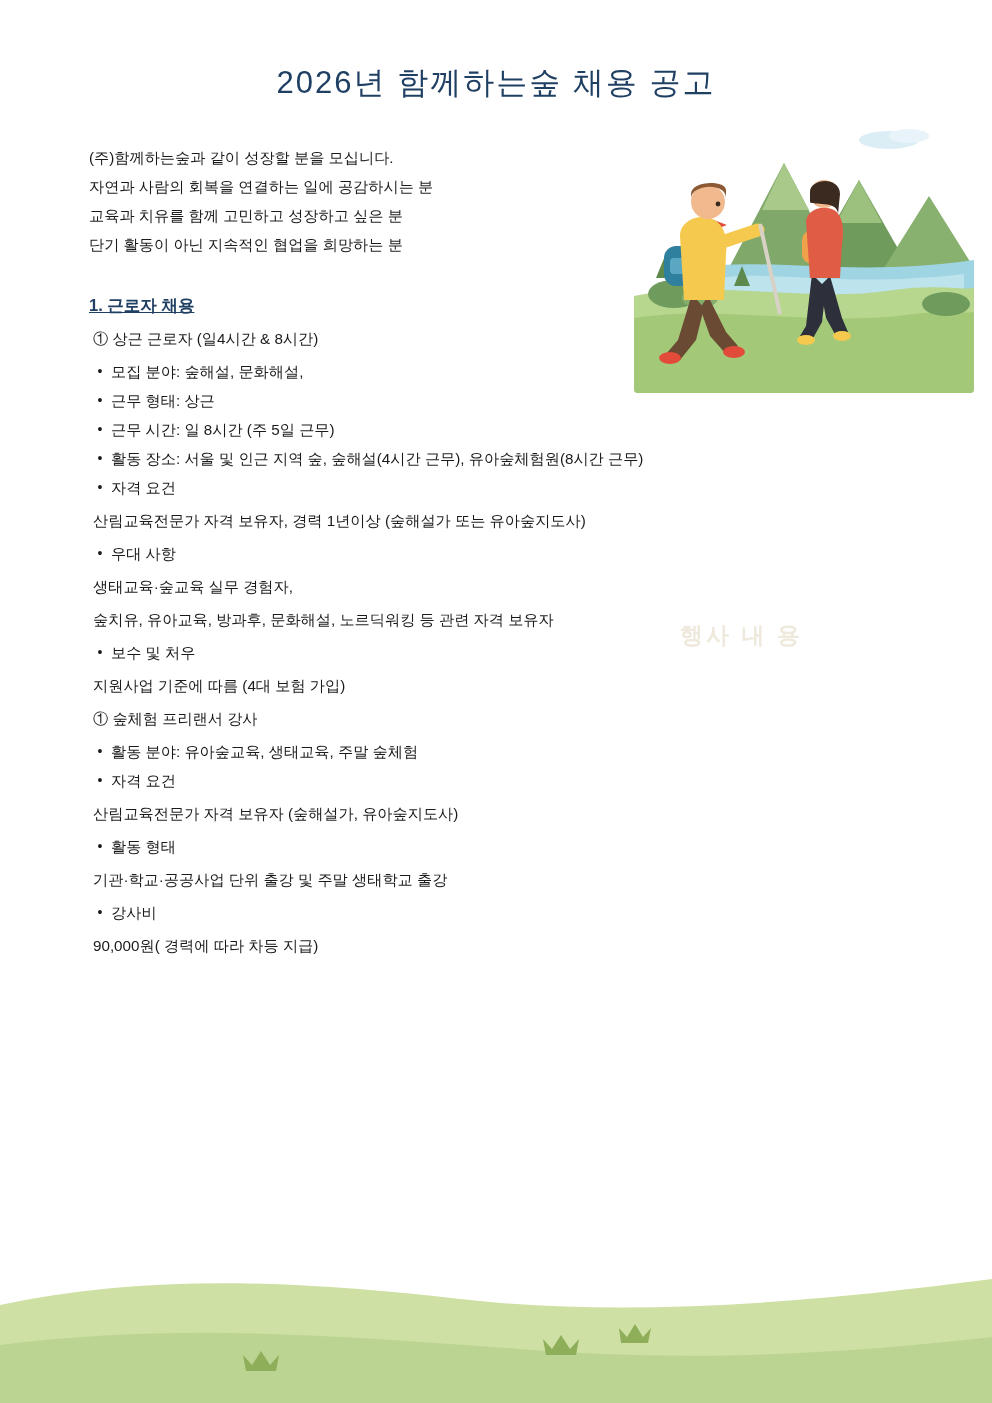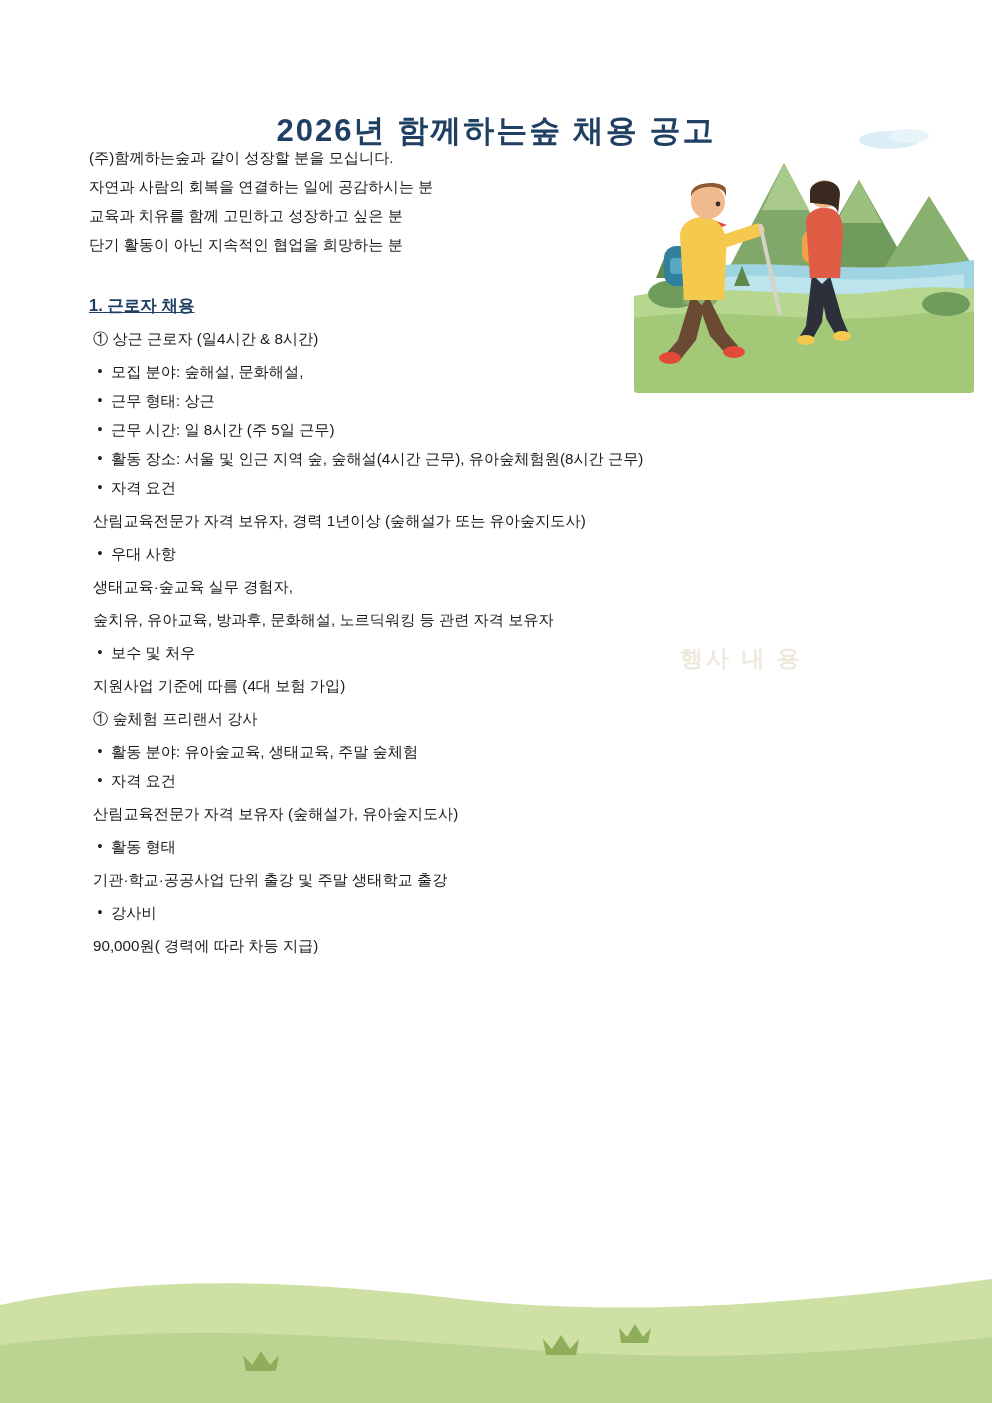--- a/index.html
+++ b/index.html
@@ -31,35 +31,33 @@
   }
   .watermark {
     position: absolute;
     left: 680px;
     top: 620px;
     font-size: 23px;
     letter-spacing: 3px;
     color: #efe9dd;
     font-weight: 600;
     user-select: none;
-    margin-top: 23px;
   }
 
   
   .title {
     position: absolute;
     top: 62px;
     left: 0;
     width: 992px;
     text-align: center;
     font-size: 31px;
-    font-weight: bold;
+    font-weight: normal;
     color: #1f3f63;
     letter-spacing: 2px;
-    margin-top: 48px;
   }
 
   
   .content {
     position: absolute;
     top: 143px;
     left: 89px;
     width: 820px;
     font-size: 15.2px;
     line-height: 29px;

